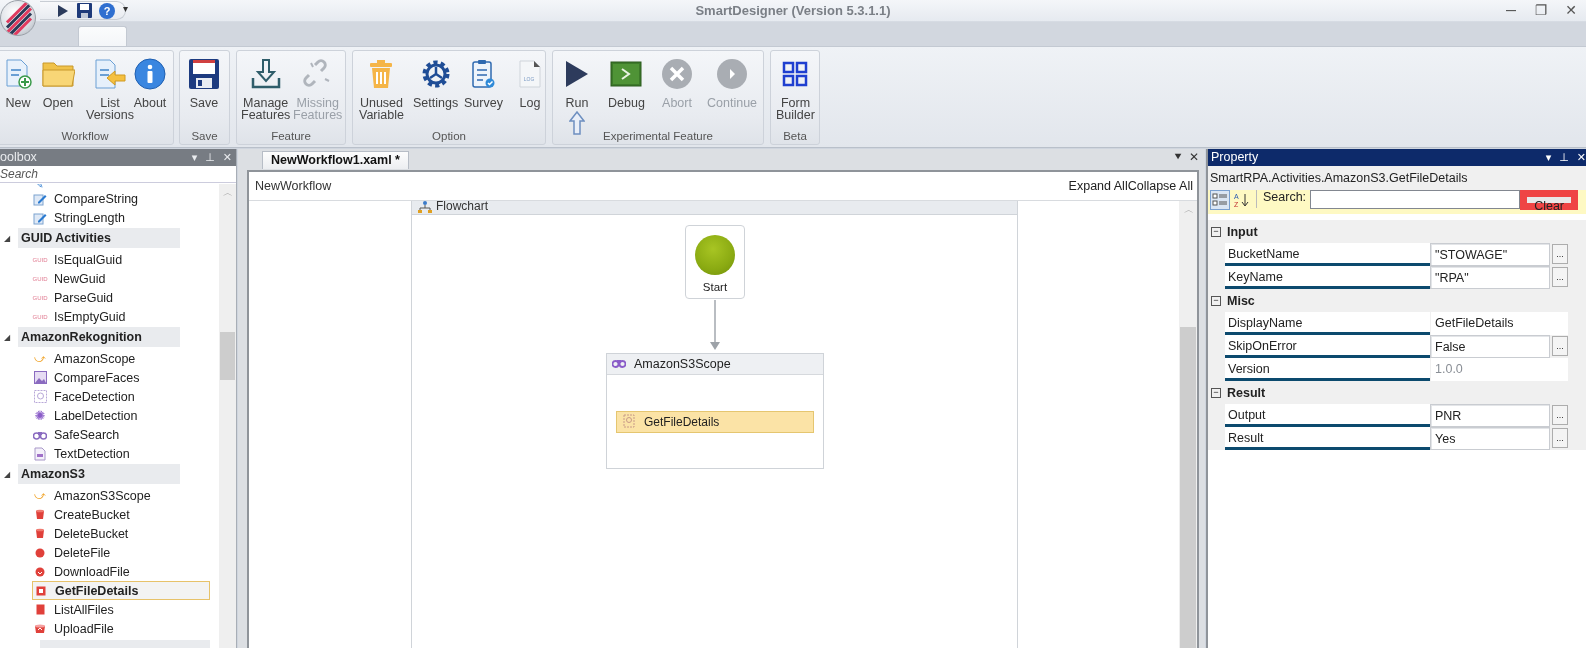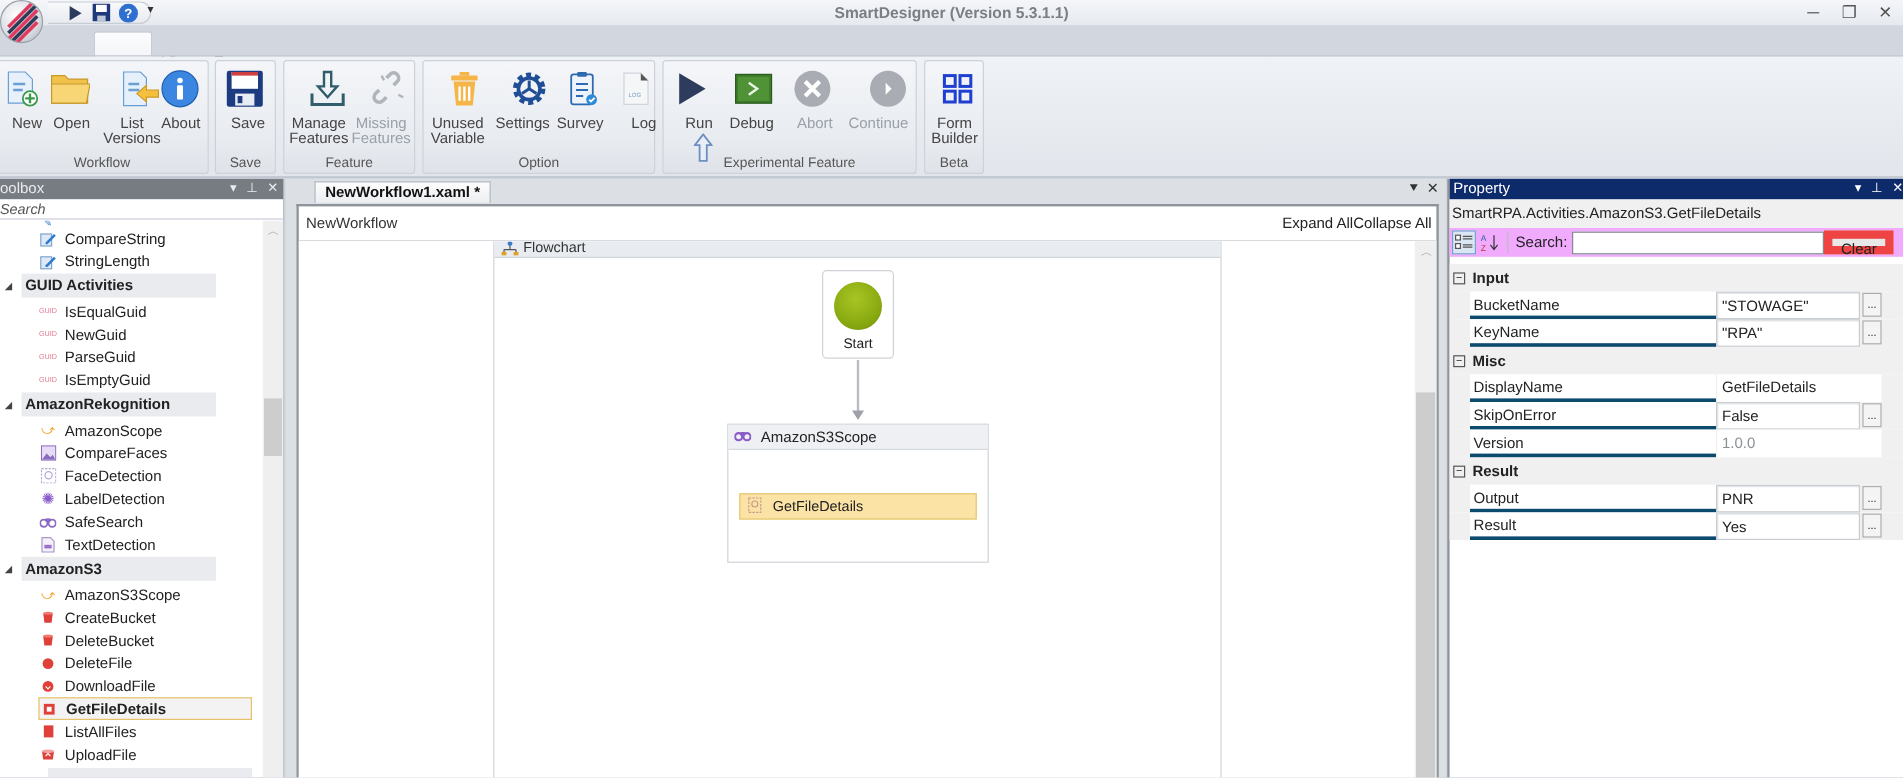--- a/index.html
+++ b/index.html
@@ -20,21 +20,21 @@
 
   
   .ribbon-tabs { position: absolute; left: 0; top: 22px; width: 1586px; height: 24px; background: #d2d7df; }
   .rtab { position: absolute; top: 4px; height: 20px; padding: 16px 6px; font-size: 13px; color: #333; line-height: 20px; cursor: pointer; margin-left: 14px; }
   .rtab.active { background: linear-gradient(#fbfcfd, #eef1f5); border: 1px solid #c3c9d2; border-bottom: none; border-radius: 3px 3px 0 0; }
 
   
   .ribbon { position: absolute; left: 0; top: 46px; width: 1586px; height: 102px; background: linear-gradient(#eff2f6, #e2e6ec); border-top: 1px solid #c3c9d2; border-bottom: 1px solid #b9c0ca; }
   .rgroup { position: absolute; top: 3px; height: 95px; border: 1px solid #cdd2da; border-radius: 3px; background: linear-gradient(#f4f6f9, #e8ebf0 70%, #dfe3e9); }
   .rgroup .glabel { position: absolute; left: 0; right: 0; bottom: 2px; text-align: center; font-size: 11.5px; color: #555; }
-  .rbtn { position: absolute; top: 6px; display: flex; flex-direction: column; align-items: flex-end; cursor: pointer; }
+  .rbtn { position: absolute; top: 6px; display: flex; flex-direction: column; align-items: center; cursor: pointer; }
   .rbtn .ico { width: 34px; height: 34px; display: flex; align-items: center; justify-content: center; }
   .rbtn .lbl { margin-top: 6px; font-size: 12.5px; color: #444; text-align: center; line-height: 12px; white-space: pre-line; }
   .rbtn.disabled .lbl { color: #9aa0a8; }
 
   
   .toolbox { position: absolute; left: 0; top: 149px; width: 237px; height: 499px; background: #fff; border-right: 1px solid #a8aeb6; }
   .panel-header { height: 17px; background: #777c83; color: #e9ebee; font-size: 12.5px; line-height: 17px; padding-left: 0; position: relative; }
   .panel-header .ctrls { position: absolute; right: 4px; top: 0; display: flex; gap: 8px; font-size: 11px; }
   .panel-header .ctrls span { cursor: pointer; }
   .tb-search { height: 17px; border-bottom: 1px solid #ccd; font-style: italic; color: #555; font-size: 12px; line-height: 16px; padding-left: 0; }
@@ -78,21 +78,21 @@
   .canvas-scroll { position: absolute; right: 0; top: 29px; width: 18px; height: 449px; background: #efefef; }
   .canvas-scroll .up { position: absolute; top: 2px; left: 5px; color: #999; font-size: 10px; }
   .canvas-scroll .thumb { position: absolute; left: 1px; top: 126px; width: 16px; height: 323px; background: #cdcdcd; }
 
   
   .propanel { position: absolute; left: 1206px; top: 149px; width: 380px; height: 499px; background: #fff; border-left: 2px solid #8f949a; }
   .prop-header { height: 17px; background: #0d2a6a; color: #fff; font-size: 12.5px; line-height: 17px; padding-left: 3px; position: relative; }
   .prop-header .ctrls { position: absolute; right: 0; top: 0; display: flex; gap: 8px; font-size: 11px; }
   .prop-header .ctrls span { cursor: pointer; }
   .prop-type { height: 24px; line-height: 24px; font-size: 12.5px; color: #222; padding-left: 2px; background: #f0f0f0; }
-  .prop-toolbar { height: 24px; display: flex; align-items: center; background: #f0abfc; position: relative; }
+  .prop-toolbar { height: 24px; display: flex; align-items: flex-start; background: #fef9c3; position: relative; }
   .prop-toolbar .tbtn { width: 20px; height: 20px; display: flex; align-items: center; justify-content: center; margin-left: 2px; cursor: pointer; }
   .prop-toolbar .tbtn.active { border: 1px solid #7aa0d0; background: #dbe6f4; }
   .prop-toolbar .sep { width: 1px; height: 18px; background: #bbb; margin: 0 6px 0 4px; }
   .prop-toolbar .slbl { font-size: 12.5px; color: #222; margin-right: 4px; }
   .prop-toolbar input { width: 210px; height: 19px; border: 1px solid #828790; font-size: 12px; padding: 0 3px; font-family: "Liberation Sans", sans-serif; }
   .prop-toolbar .clear-btn { width: 58px; height: 20px; border: 7px solid #ef4444; background: #e8e8e8; font-size: 12.5px; color: #222; text-align: center; line-height: 18px; margin-left: 0; cursor: pointer; }
   .prop-grid { position: absolute; top: 71px; left: 0; width: 378px; }
   .pcat { height: 23px; display: flex; align-items: center; background: #f0f0f0; font-weight: bold; font-size: 12.5px; color: #222; cursor: pointer; }
   .pcat .minus { width: 10px; height: 10px; border: 1px solid #555; font-size: 9px; line-height: 7px; text-align: center; margin: 0 6px 0 3px; font-weight: normal; }
   .prow { height: 23px; display: flex; background: #f0f0f0; }

